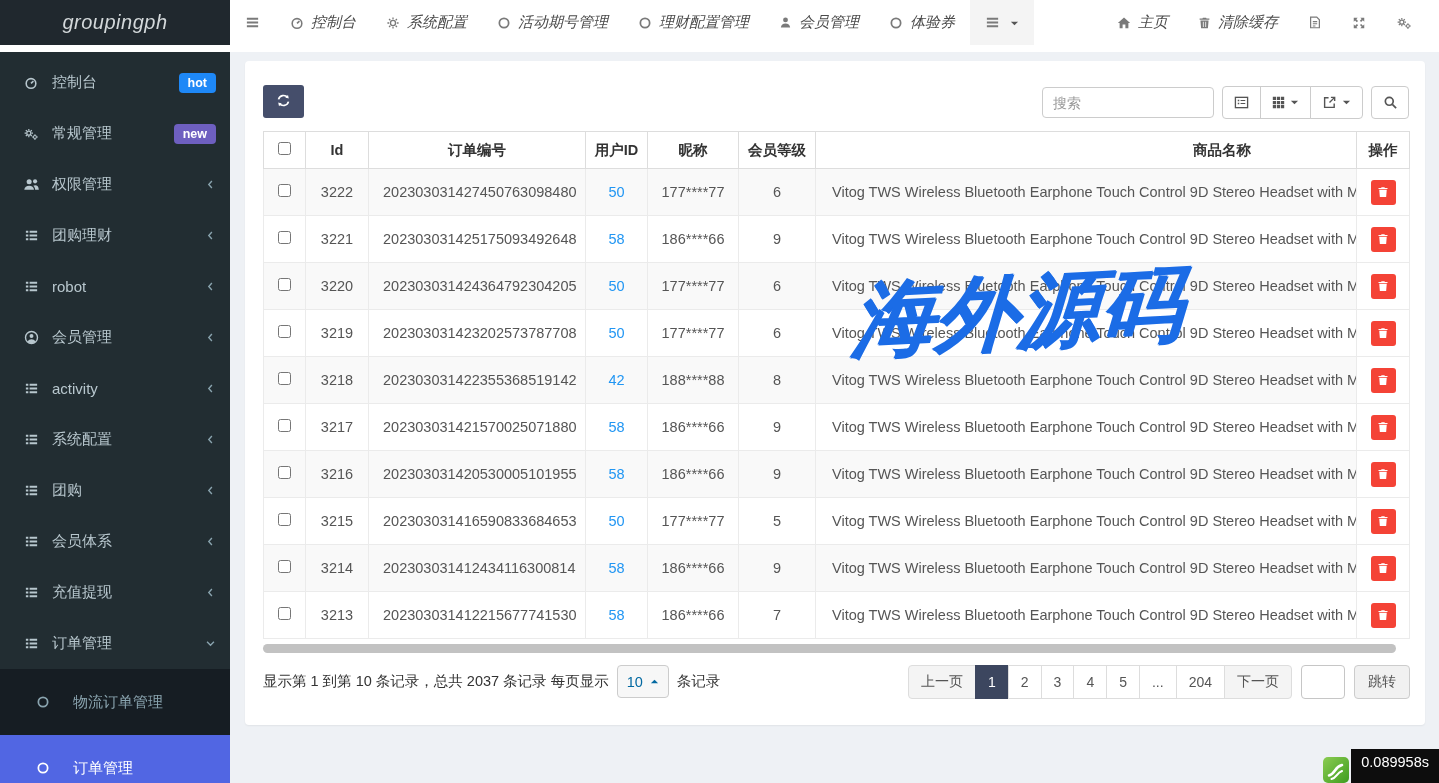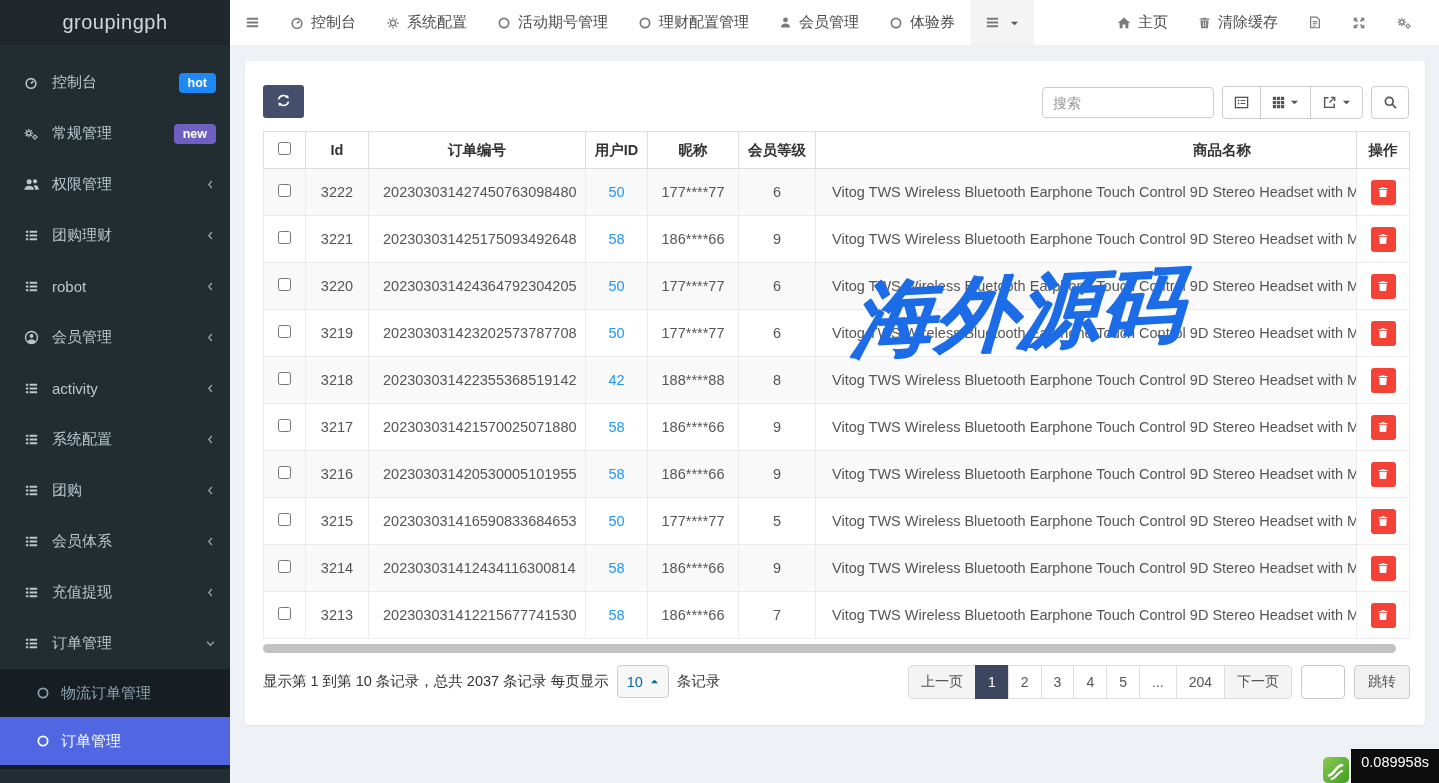--- a/index.html
+++ b/index.html
@@ -1,21 +1,21 @@
 <!DOCTYPE html>
 <html><head>
 <meta charset="utf-8">
 <style>
   * { box-sizing: border-box; margin: 0; padding: 0; }
   html,body { width:1439px; height:783px; overflow:hidden; }
   body { font-family:"Liberation Sans", sans-serif; background:#eef1f5; position:relative; }
   .icon { display:inline-flex; align-items:center; justify-content:center; line-height:0; }
 
   
-  .topbar { position:absolute; top:0; left:0; width:1439px; height:45px; background:#fff; z-index:20; }
+  .topbar { position:absolute; top:0; left:0; width:1439px; height:52px; background:#fff; z-index:20;font-style:italic; }
   .brand { position:absolute; left:0; top:0; width:230px; height:45px; background:#20282e;
            color:#d3d8da; display:flex; align-items:center; justify-content:center;
            font-size:20px; font-weight:300; letter-spacing:.5px; cursor:pointer; }
   .topnav { margin-left:230px; height:45px; display:flex; align-items:stretch; padding-right:12px; }
   .nav-item { display:flex; align-items:center; gap:7px; padding:0 15px; color:#4a4a4a;
               font-size:15px; cursor:pointer; text-decoration:none; }
   .nav-item .icon { color:#7a7a7a; }
   .nav-item.active { background:#f4f4f4; }
   .nav-item.push { margin-left:auto; }
   .nav-item .caret { margin-left:3px; color:#555; }
@@ -23,21 +23,21 @@
   
   .sidebar { position:absolute; top:45px; left:0; width:230px; height:738px; background:#222d32; z-index:15; }
   .side-menu { padding-top:12px; }
   .side-item { height:51px; display:flex; align-items:center; gap:12px; padding:0 14px 0 22px;
                color:#b8c7ce; font-size:15px; cursor:pointer; }
   .side-item .icon { color:#b8c7ce; width:18px; }
   .side-item .badge { margin-left:auto; color:#fff; font-size:12.5px; font-weight:bold;
                       padding:3px 9px; border-radius:4px; }
   .side-item .chev { margin-left:auto; color:#8aa4af; }
   .submenu { background:#161d23; padding-bottom:4px; }
-  .side-sub { height:48px; display:flex; align-items:center; gap:11px; padding-left:36px;
+  .side-sub { height:66px; display:flex; align-items:center; gap:23px; padding-left:36px;
               color:#8aa4af; font-size:15px; cursor:pointer; }
   .side-sub .icon { color:#8aa4af; }
   .side-sub.active { background:#5166e3; color:#fff; }
   .side-sub.active .icon { color:#fff; }
 
   
   .card { position:absolute; left:245px; top:61px; width:1180px; height:664px; background:#fff;
           border-radius:4px; box-shadow:0 1px 2px rgba(0,0,0,.06); }
 
   .btn { border:1px solid #ccc; background:#fff; border-radius:4px; cursor:pointer;

